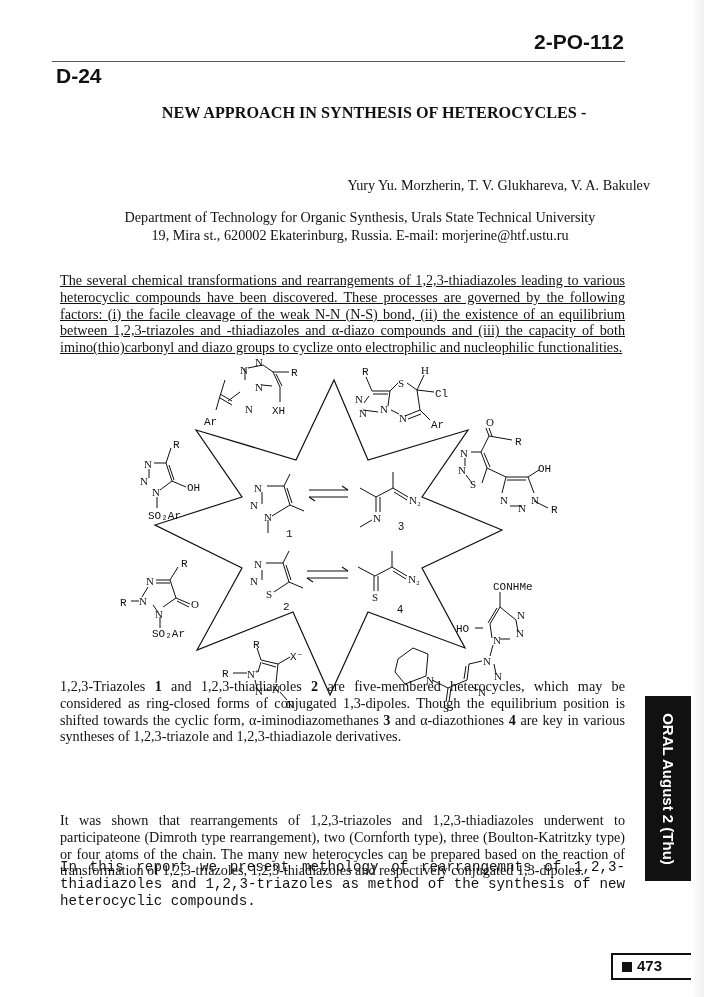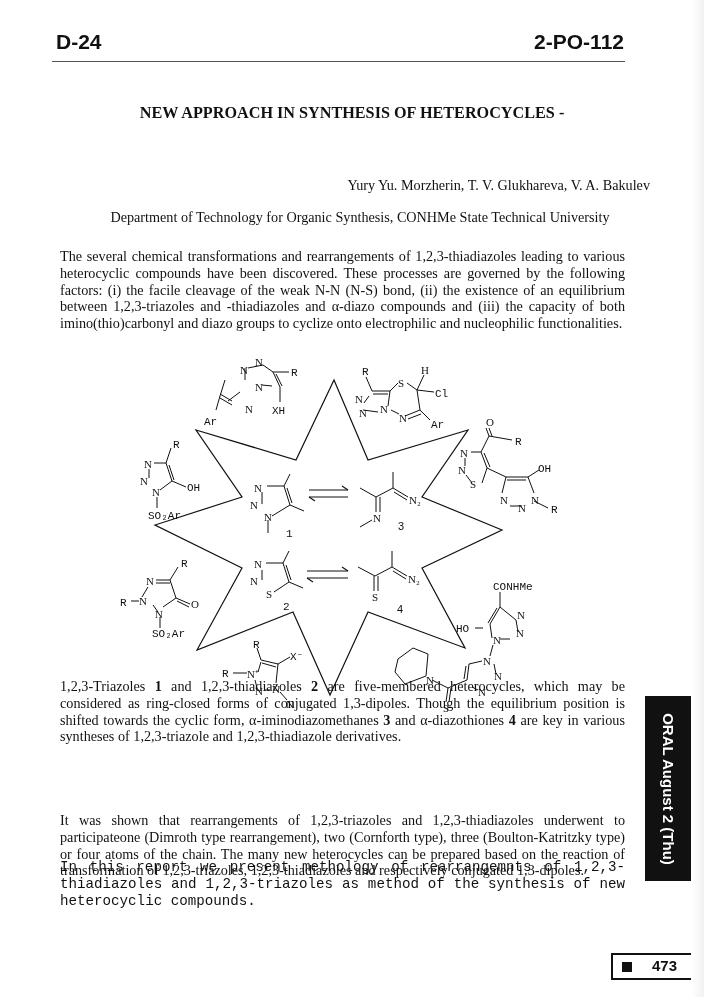--- a/index.html
+++ b/index.html
@@ -1,55 +1,56 @@
 <!DOCTYPE html>
 <html><head>
 <meta charset="utf-8">
 <style>
   html, body { margin: 0; padding: 0; background: #ffffff; }
   body { width: 704px; height: 997px; position: relative; overflow: hidden; font-family: "Liberation Serif", serif; color: #111; }
   .hdr { position: absolute; top: 30px; font-family: "Liberation Sans", sans-serif; font-weight: bold; font-size: 21px; color: #111; }
-  #hdr-left { left: 56px; }
+  #hdr-left { left: 56px; margin-top: 34px; }
   #hdr-right { right: 80px; text-align: right; }
   .rule { position: absolute; left: 52px; top: 61px; width: 573px; height: 1px; background: #555; }
-  .title { position: absolute; left: 62px; width: 580px; top: 103px; text-align: center; font-weight: bold; font-size: 16.2px; line-height: 20px; }
+  .title { position: absolute; left: 84px; width: 580px; top: 103px; text-align: center; font-weight: bold; font-size: 16.2px; line-height: 20px; }
   .authors { position: absolute; left: 70px; width: 580px; top: 177px; text-align: right; font-size: 14.2px; }
   .affil { position: absolute; left: 60px; width: 600px; top: 208px; text-align: center; font-size: 14.2px; line-height: 18px; }
   .para { position: absolute; left: 60px; width: 565px; text-align: justify; font-size: 14.2px; line-height: 16.8px; }
-  #p1 { top: 248px; }
+  #p1 { top: 272px; text-decoration: underline; }
   #p2 { top: 678px; }
   #p3 { top: 812px; }
   #p4 { top: 859px; font-family: Liberation Mono, monospace; }
   .para b { font-weight: bold; }
   .diagram { position: absolute; left: 0; top: 350px; width: 704px; height: 370px; }
   .diagram text { font-family: "Liberation Serif", serif; font-size: 11px; fill: #111; }
   .diagram .mono { font-family: "Liberation Mono", monospace; font-size: 11px; }
   .diagram .sans { font-family: "Liberation Sans", sans-serif; font-size: 11px; }
   .side-tab { position: absolute; left: 645px; top: 696px; width: 46px; height: 185px; background: #111; }
   .side-tab span { position: absolute; left: 50%; top: 50%; transform: translate(-50%, -50%) rotate(90deg); white-space: nowrap; color: #fff; font-family: "Liberation Sans", sans-serif; font-weight: bold; font-size: 15px; }
   .page-box { position: absolute; left: 611px; top: 953px; width: 80px; height: 27px; border: 2px solid #111; border-right: none; box-sizing: border-box; }
   .page-box .sq { position: absolute; left: 9px; top: 7px; width: 10px; height: 10px; background: #111; }
-  .page-box .num { position: absolute; left: 24px; top: 2px; font-family: "Liberation Sans", sans-serif; font-weight: bold; font-size: 15px; margin-left: 15px; }
+  .page-box .num { position: absolute; left: 24px; top: 2px; font-family: "Liberation Sans", sans-serif; font-weight: bold; font-size: 15px; }
   .scan-edge { position: absolute; right: 0; top: 0; width: 12px; height: 997px; background: linear-gradient(to right, #ffffff, #f1f1f1); }
 </style>
 </head>
 <body>
 
 <div class="hdr" id="hdr-left">D-24</div>
 <div class="hdr" id="hdr-right">2-PO-112</div>
 <div class="rule"></div>
 
 <div class="title">
   <div>NEW APPROACH IN SYNTHESIS OF HETEROCYCLES -</div>
 </div>
 
 <div class="authors">Yury Yu. Morzherin, T. V. Glukhareva, V. A. Bakulev</div>
 
 <div class="affil">
-  <div>Department of Technology for Organic Synthesis, CONHMe State Technical University</div>
+  <div>Department of Technology for Organic Synthesis, Urals State Technical University</div>
+  <div>19, Mira st., 620002 Ekaterinburg, Russia. E-mail: morjerine@htf.ustu.ru</div>
 </div>
 
 <div class="para" id="p1">The several chemical transformations and rearrangements of 1,2,3-thiadiazoles leading to various heterocyclic compounds have been discovered. These processes are governed by the following factors: (i) the facile cleavage of the weak N-N (N-S) bond, (ii) the existence of an equilibrium between 1,2,3-triazoles and -thiadiazoles and α-diazo compounds and (iii) the capacity of both imino(thio)carbonyl and diazo groups to cyclize onto electrophilic and nucleophilic functionalities.</div>
 
 <svg class="diagram" viewBox="0 350 704 370" width="704" height="370">
 
   <polygon fill="none" stroke="#111" stroke-width="1.2" points="334,380 368,460 468,430 422,497 502,530 422,568 465,648 368,612 330,695 293,612 197,650 242,568 155,525 242,497 196,430 296,460"></polygon>
 
   <g stroke="#111" stroke-width="1" fill="none">
     <line x1="267" y1="486" x2="284" y2="486"></line>

